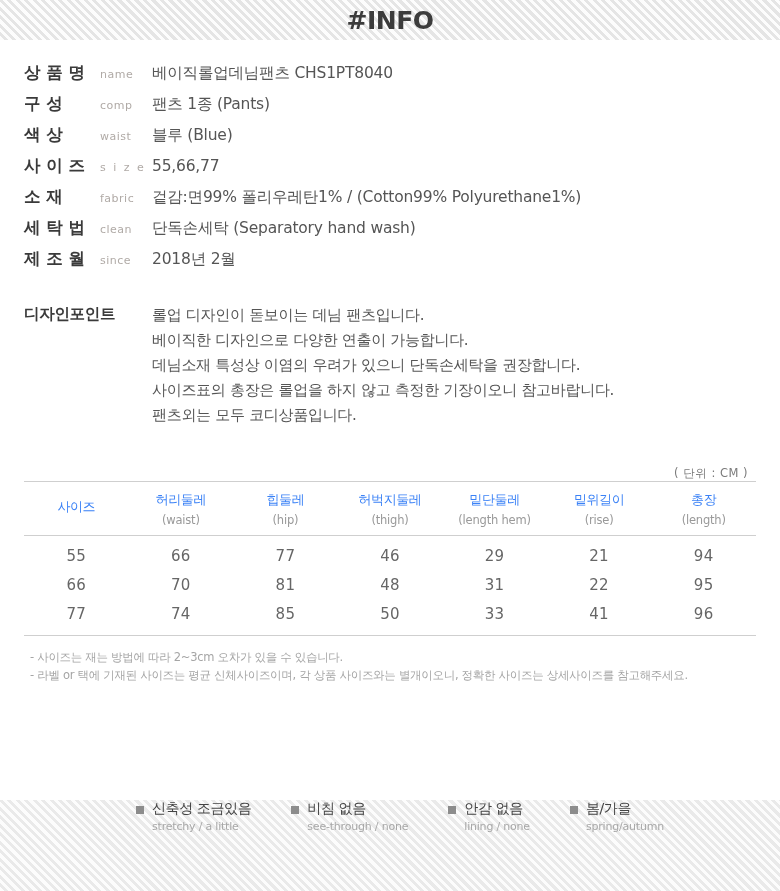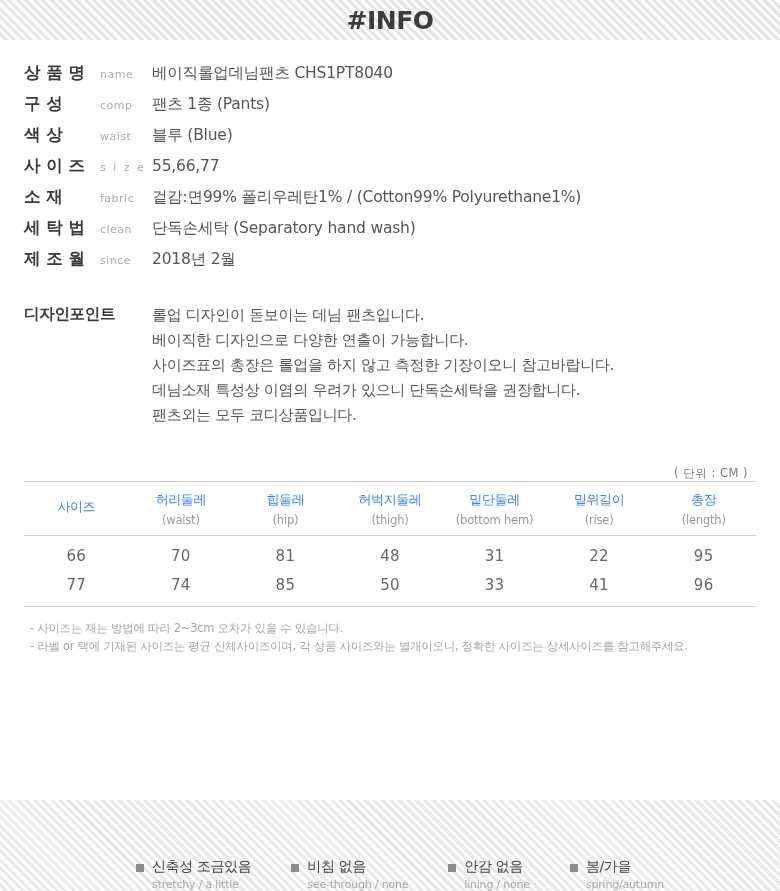--- a/index.html
+++ b/index.html
@@ -174,21 +174,21 @@
     height: 91px;
     background-color: #f2f2f2;
     background-image: repeating-linear-gradient(
       45deg,
       rgba(255,255,255,0.8) 0px,
       rgba(255,255,255,0.8) 3px,
       rgba(0,0,0,0.035) 3px,
       rgba(0,0,0,0.035) 6px
     );
     display: flex;
-    align-items: flex-end;
+    align-items: flex-start;
     justify-content: center;
   }
   .footer-inner {
     display: flex;
     align-items: flex-start;
     gap: 40px;
     padding-left: 20px;
   }
   .foot-item {
     display: flex;
@@ -281,22 +281,22 @@
     <div class="info-value">2018년 2월</div>
   </div>
 
 </div>
 
 <div class="design">
   <div class="design-label">디자인포인트</div>
   <div class="design-lines">
     <div>롤업 디자인이 돋보이는 데님 팬츠입니다.</div>
     <div>베이직한 디자인으로 다양한 연출이 가능합니다.</div>
+    <div>데님소재 특성상 이염의 우려가 있으니 단독손세탁을 권장합니다.</div>
     <div>사이즈표의 총장은 롤업을 하지 않고 측정한 기장이오니 참고바랍니다.</div>
-    <div>데님소재 특성상 이염의 우려가 있으니 단독손세탁을 권장합니다.</div>
     <div>팬츠외는 모두 코디상품입니다.</div>
   </div>
 </div>
 
 <div class="table-wrap">
   <div class="unit-note">( 단위 : CM )</div>
   <table class="size-table">
     <thead>
       <tr>
         <th>
@@ -310,33 +310,42 @@
         <th>
           <span class="th-ko">힙둘레</span>
           <span class="th-en">(hip)</span>
         </th>
         <th>
           <span class="th-ko">허벅지둘레</span>
           <span class="th-en">(thigh)</span>
         </th>
         <th>
           <span class="th-ko">밑단둘레</span>
-          <span class="th-en">(bottom hem)</span>
+          <span class="th-en">(length hem)</span>
         </th>
         <th>
           <span class="th-ko">밑위길이</span>
           <span class="th-en">(rise)</span>
         </th>
         <th>
           <span class="th-ko">총장</span>
           <span class="th-en">(length)</span>
         </th>
       </tr>
     </thead>
     <tbody>
+      <tr>
+        <td>55</td>
+        <td>66</td>
+        <td>77</td>
+        <td>46</td>
+        <td>29</td>
+        <td>21</td>
+        <td>94</td>
+      </tr>
       <tr>
         <td>66</td>
         <td>70</td>
         <td>81</td>
         <td>48</td>
         <td>31</td>
         <td>22</td>
         <td>95</td>
       </tr>
       <tr>

